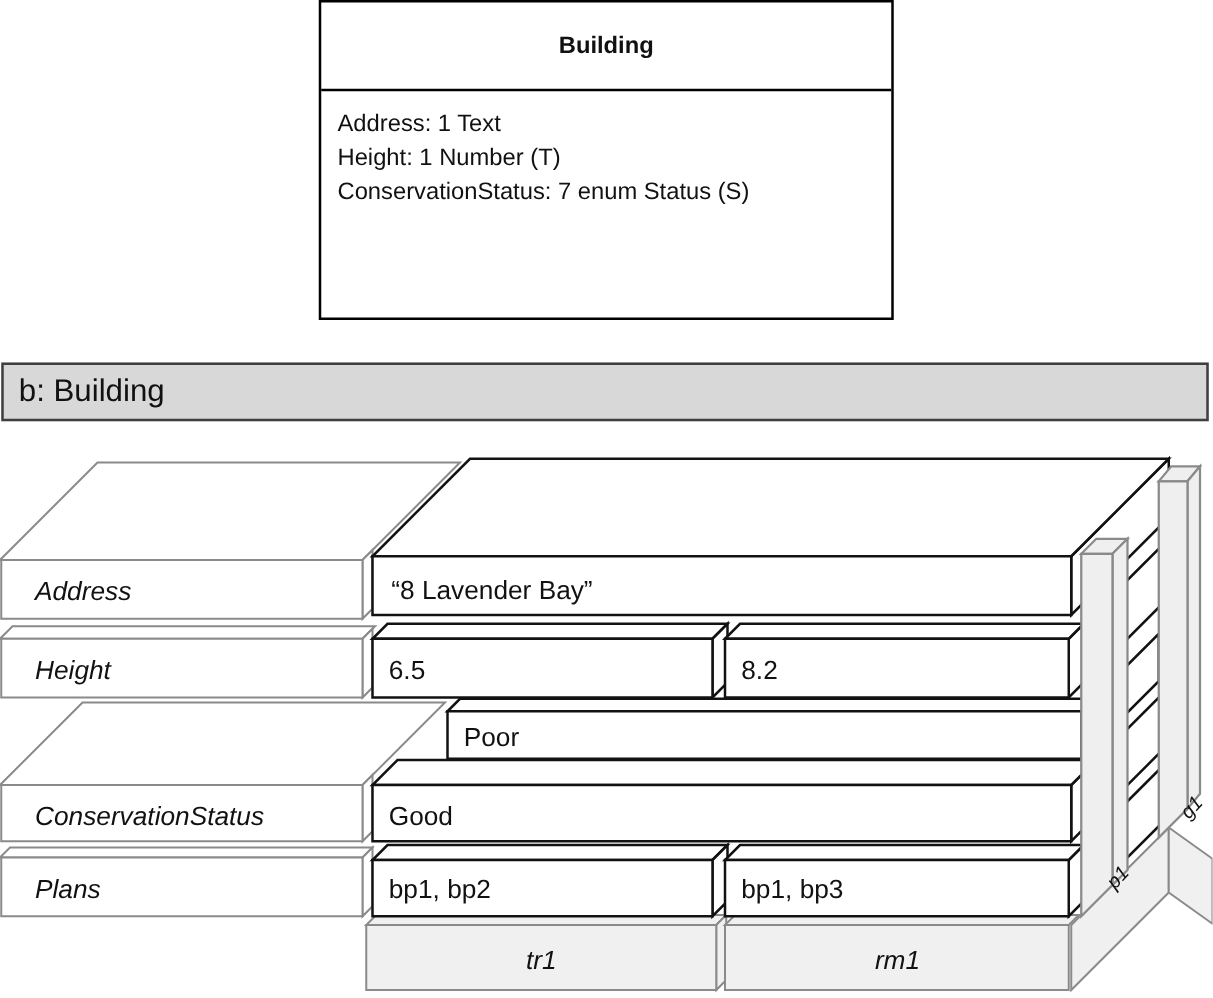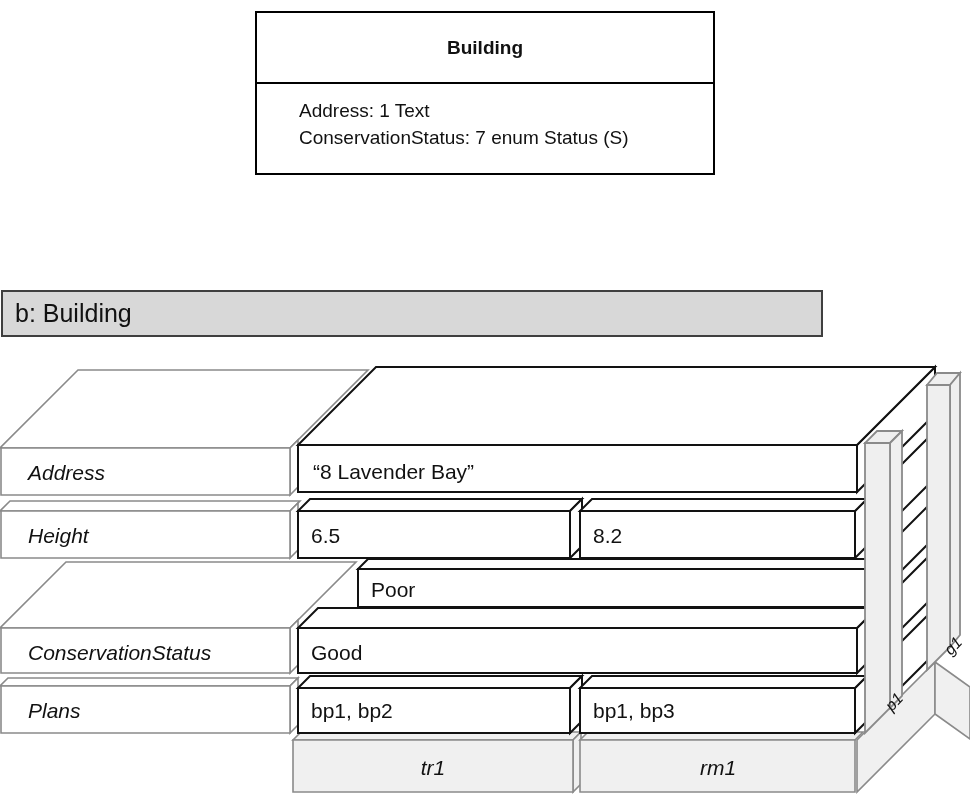--- a/index.html
+++ b/index.html
@@ -1,26 +1,26 @@
 <!DOCTYPE html>
 <html><head>
 <meta charset="utf-8">
 <style>
   html,body{margin:0;padding:0;background:#fff;}
   body{width:970px;height:798px;position:relative;overflow:hidden;
        font-family:"Liberation Sans", sans-serif;color:#111;}
   
-  .class-box{position:absolute;left:255px;top:11px;width:460px;height:164px;
+  .class-box{position:absolute;left:255px;top:0;width:460px;height:256px;
              border:2.5px solid #000;background:#fff;box-sizing:border-box;}
   .class-box .title{height:69px;border-bottom:2.5px solid #000;
                     display:flex;align-items:center;justify-content:center;
                     font-weight:bold;font-size:19px;}
-  .class-box .attrs{padding:13px 0 0 13px;font-size:19px;line-height:27px;margin-left:29px;}
+  .class-box .attrs{padding:13px 0 0 13px;font-size:19px;line-height:27px;}
   
-  .obj-header{position:absolute;left:1px;top:290px;width:822px;height:47px;
+  .obj-header{position:absolute;left:1px;top:290px;width:966px;height:47px;
               background:#d8d8d8;border:2px solid #3f3f3f;box-sizing:border-box;
               display:flex;align-items:center;font-size:25px;padding-left:12px;}
   svg{position:absolute;left:0;top:0;}
   .glabel{font-style:italic;font-size:21px;fill:#111;}
   .gvalue{font-size:21px;fill:#111;}
   .gtag{font-style:italic;font-size:16px;fill:#111;}
   .lab{fill:#fff;stroke:#8a8a8a;stroke-width:1.6;}
   .val{fill:#fff;stroke:#121212;stroke-width:2;}
   .gry{fill:#f0f0f0;stroke:#8a8a8a;stroke-width:1.6;}
   .bar{fill:#efefef;stroke:#8a8a8a;stroke-width:1.8;}
@@ -131,19 +131,20 @@
   <text class="glabel" x="718" y="775" text-anchor="middle">rm1</text>
 
   <text class="gtag" transform="translate(892,712) rotate(-47)">p1</text>
   <text class="gtag" transform="translate(951,656) rotate(-47)">g1</text>
 </svg>
 
 <div class="class-box">
   <div class="title">Building</div>
   <div class="attrs">
     <div>Address: 1 Text</div>
+    <div>Height: 1 Number (T)</div>
     <div>ConservationStatus: 7 enum Status (S)</div>
   </div>
 </div>
 
 <div class="obj-header">
   <span>b: Building</span>
 </div>
 
 </body></html>

